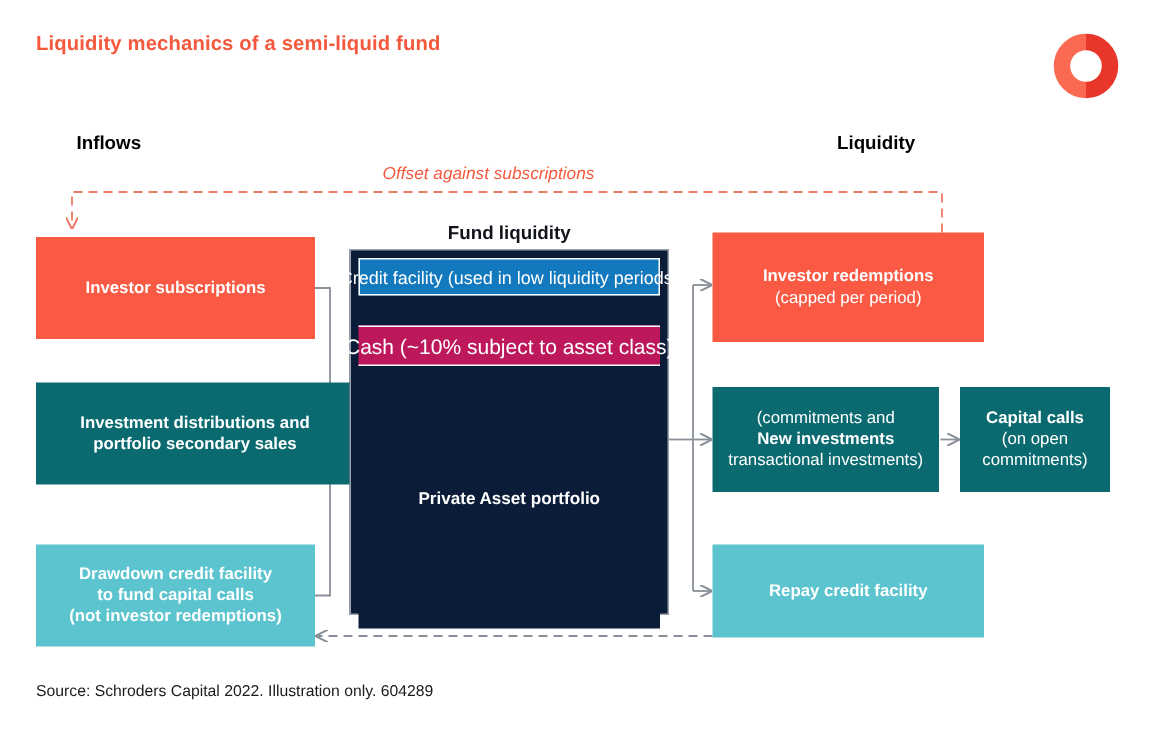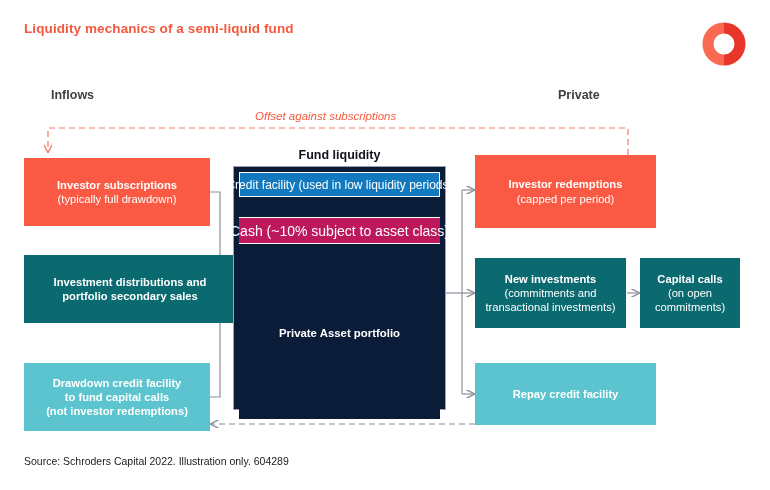--- a/index.html
+++ b/index.html
@@ -17,21 +17,21 @@
     position:absolute;left:24px;top:21px;
     font-size:13.5px;font-weight:bold;color:#F5593D;
     letter-spacing:.1px;
   }
 
   
   .logo{position:absolute;left:702px;top:22px;width:44px;height:44px;}
 
   
   .hdr{
-    position:absolute;font-size:12.5px;font-weight:bold;color:#404040;
+    position:absolute;font-size:12.5px;font-weight:bold;color:#000000;
   }
   .hdr-in{left:51px;top:88px;}
   .hdr-out{left:558px;top:88px;}
 
   
   .fl-caption{
     position:absolute;left:237px;top:148px;width:205px;
     text-align:center;font-size:12.5px;font-weight:bold;color:#10131A;
   }
 
@@ -123,21 +123,21 @@
           </clipPath>
       </defs>
       <g>
         <circle cx="22" cy="22" r="16" fill="none" stroke="#FA6A53" stroke-width="11" clip-path="url(#leftHalf)"></circle>
         <circle cx="22" cy="22" r="16" fill="none" stroke="#E8372A" stroke-width="11" clip-path="url(#rightHalf)"></circle>
       </g>
     </svg>
   </div>
 
   <div class="hdr hdr-in">Inflows</div>
-  <div class="hdr hdr-out">Private</div>
+  <div class="hdr hdr-out">Liquidity</div>
 
   <div class="offset-label">Offset against subscriptions</div>
 
   <div class="fl-caption">Fund liquidity</div>
 
   <svg class="wires">
     <defs>
       <marker id="arrGray" viewBox="0 0 10 10" refX="9" refY="5" markerWidth="7" markerHeight="7" orient="auto-start-reverse">
         <path d="M 0 0 L 10 5 L 0 10" fill="none" stroke="#8A9099" stroke-width="1.6"></path>
       </marker>
@@ -169,21 +169,20 @@
     </g>
 
     <g>
       <path d="M 475 424 L 211 424" fill="none" stroke="#8A9099" stroke-width="1.2" stroke-dasharray="6 4" marker-end="url(#arrGray)"></path>
     </g>
   </svg>
 
   <div class="box c-red" id="box-subs">
     <div>
       <span class="ln b">Investor subscriptions</span>
-      <span class="ln n">(typically full drawdown)</span>
     </div>
   </div>
 
   <div class="box c-teal" id="box-dist">
     <div>
       <span class="ln b">Investment distributions and</span>
       <span class="ln b">portfolio secondary sales</span>
     </div>
   </div>
 
@@ -209,22 +208,22 @@
 
   <div class="box c-red" id="box-redeem">
     <div>
       <span class="ln b">Investor redemptions</span>
       <span class="ln n">(capped per period)</span>
     </div>
   </div>
 
   <div class="box c-teal" id="box-newinv">
     <div>
+      <span class="ln n">(commitments and</span>
       <span class="ln b">New investments</span>
-      <span class="ln n">(commitments and</span>
       <span class="ln n">transactional investments)</span>
     </div>
   </div>
 
   <div class="box c-teal" id="box-capcalls">
     <div>
       <span class="ln b">Capital calls</span>
       <span class="ln n">(on open</span>
       <span class="ln n">commitments)</span>
     </div>

